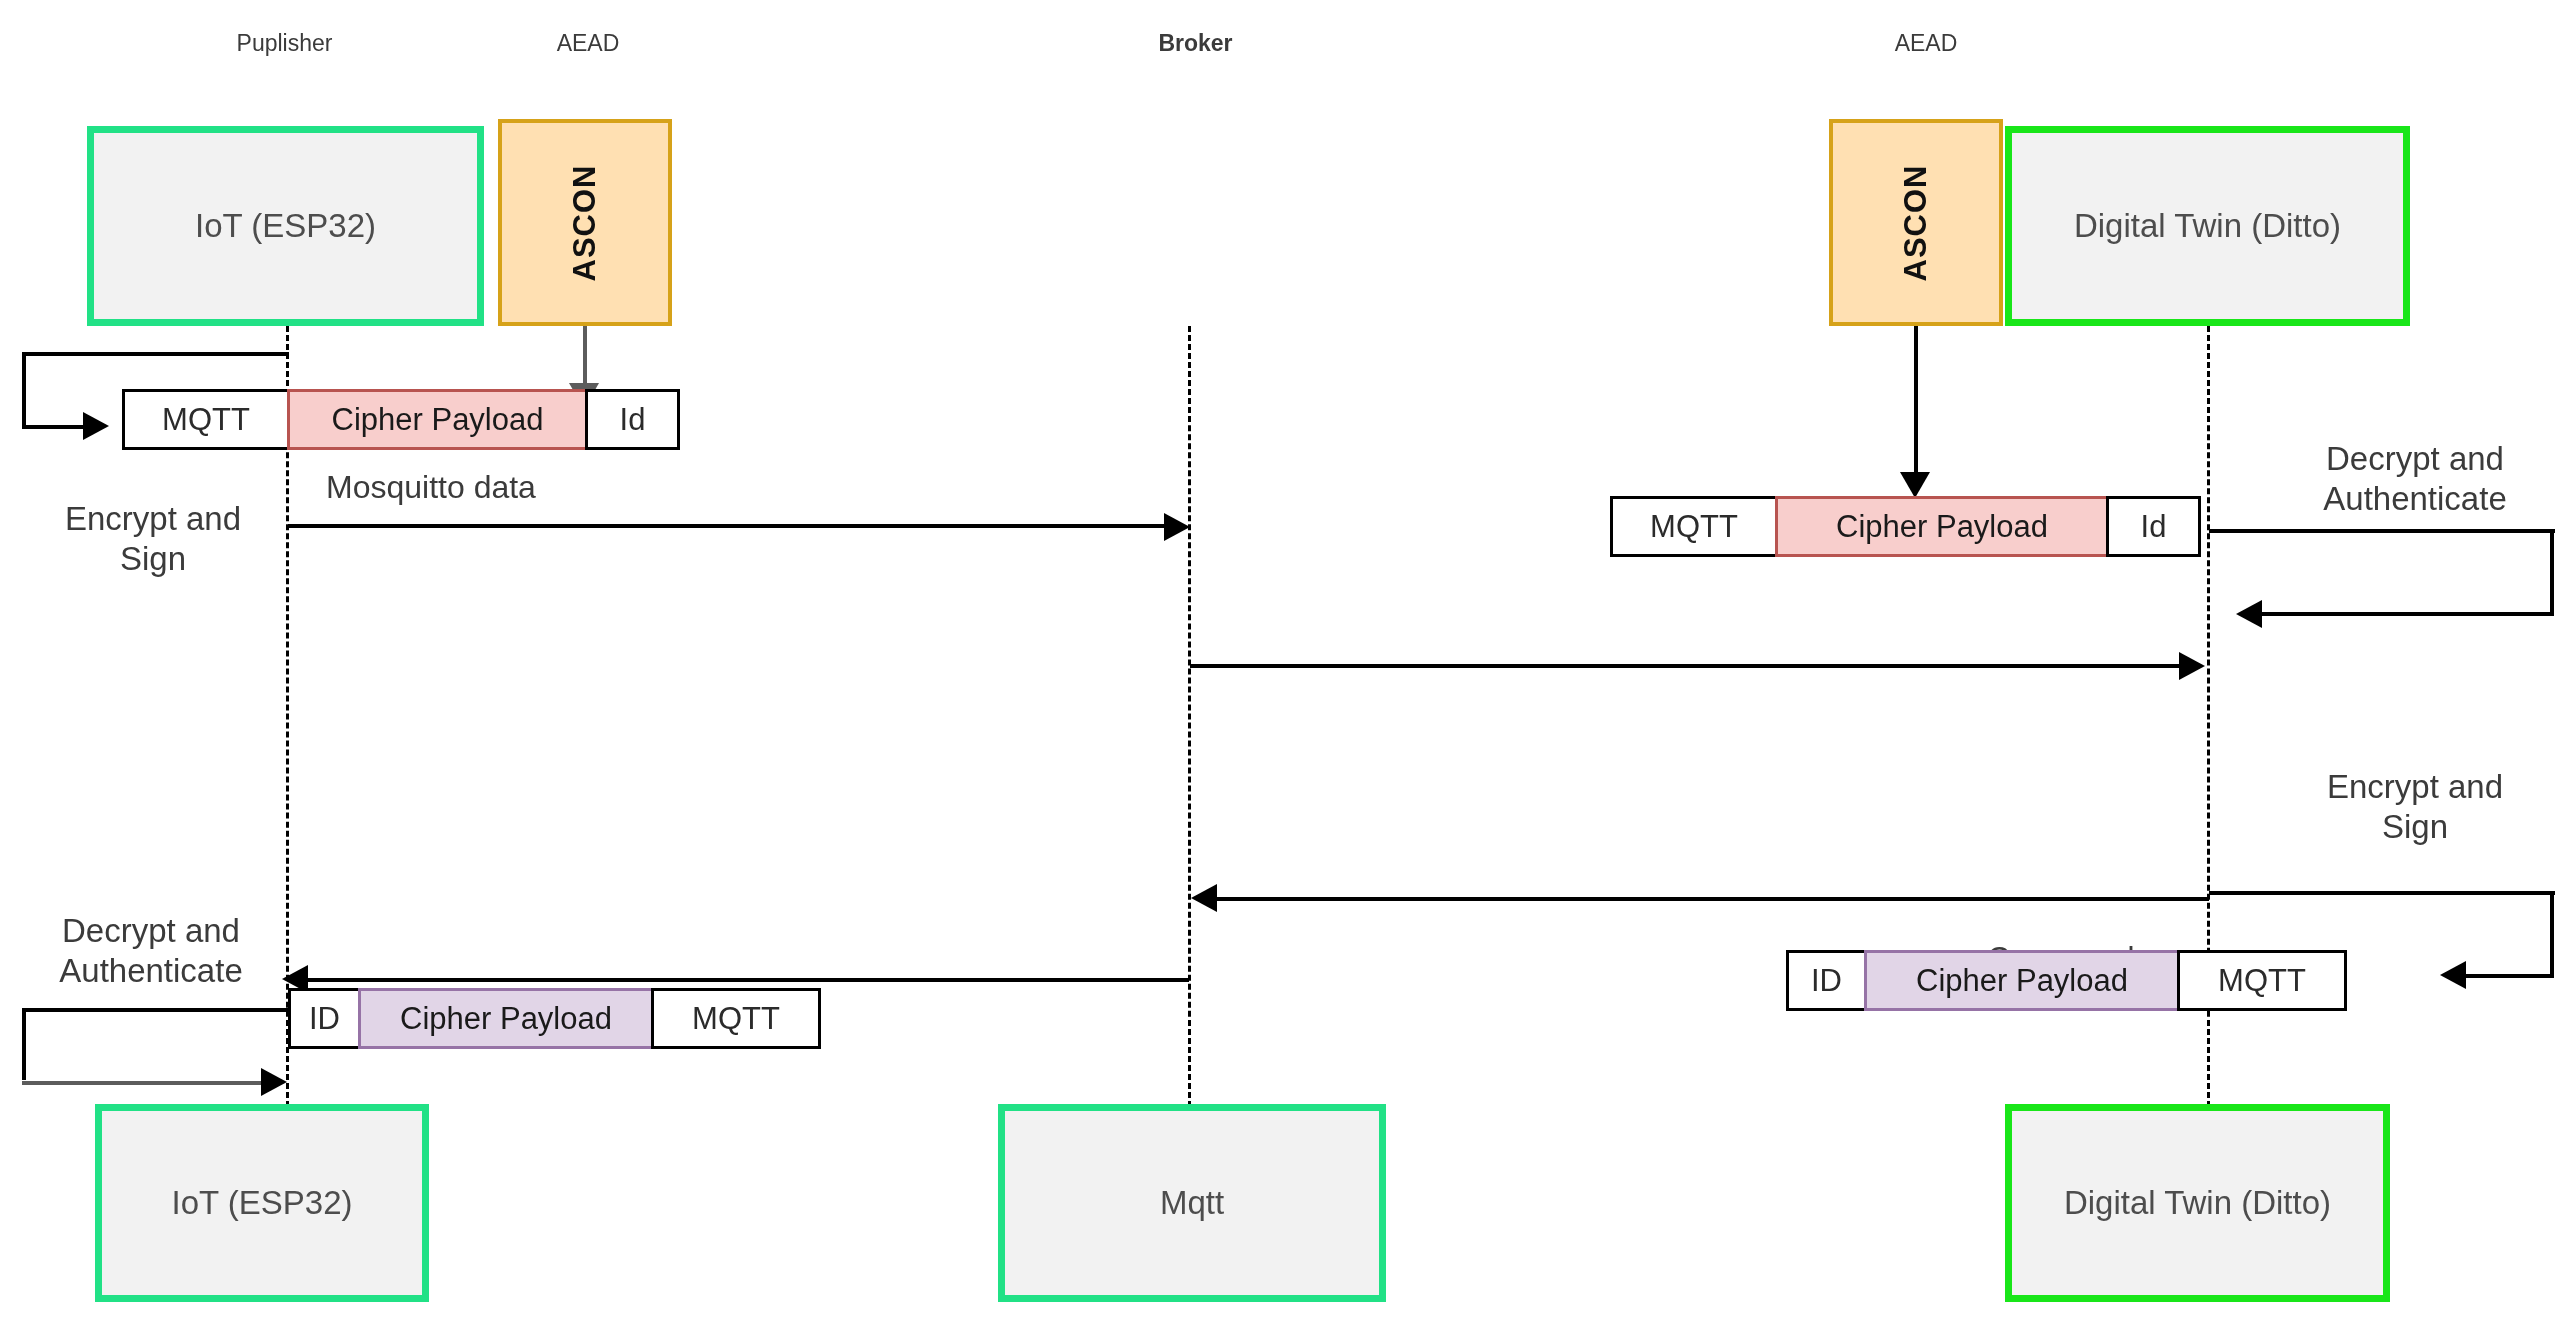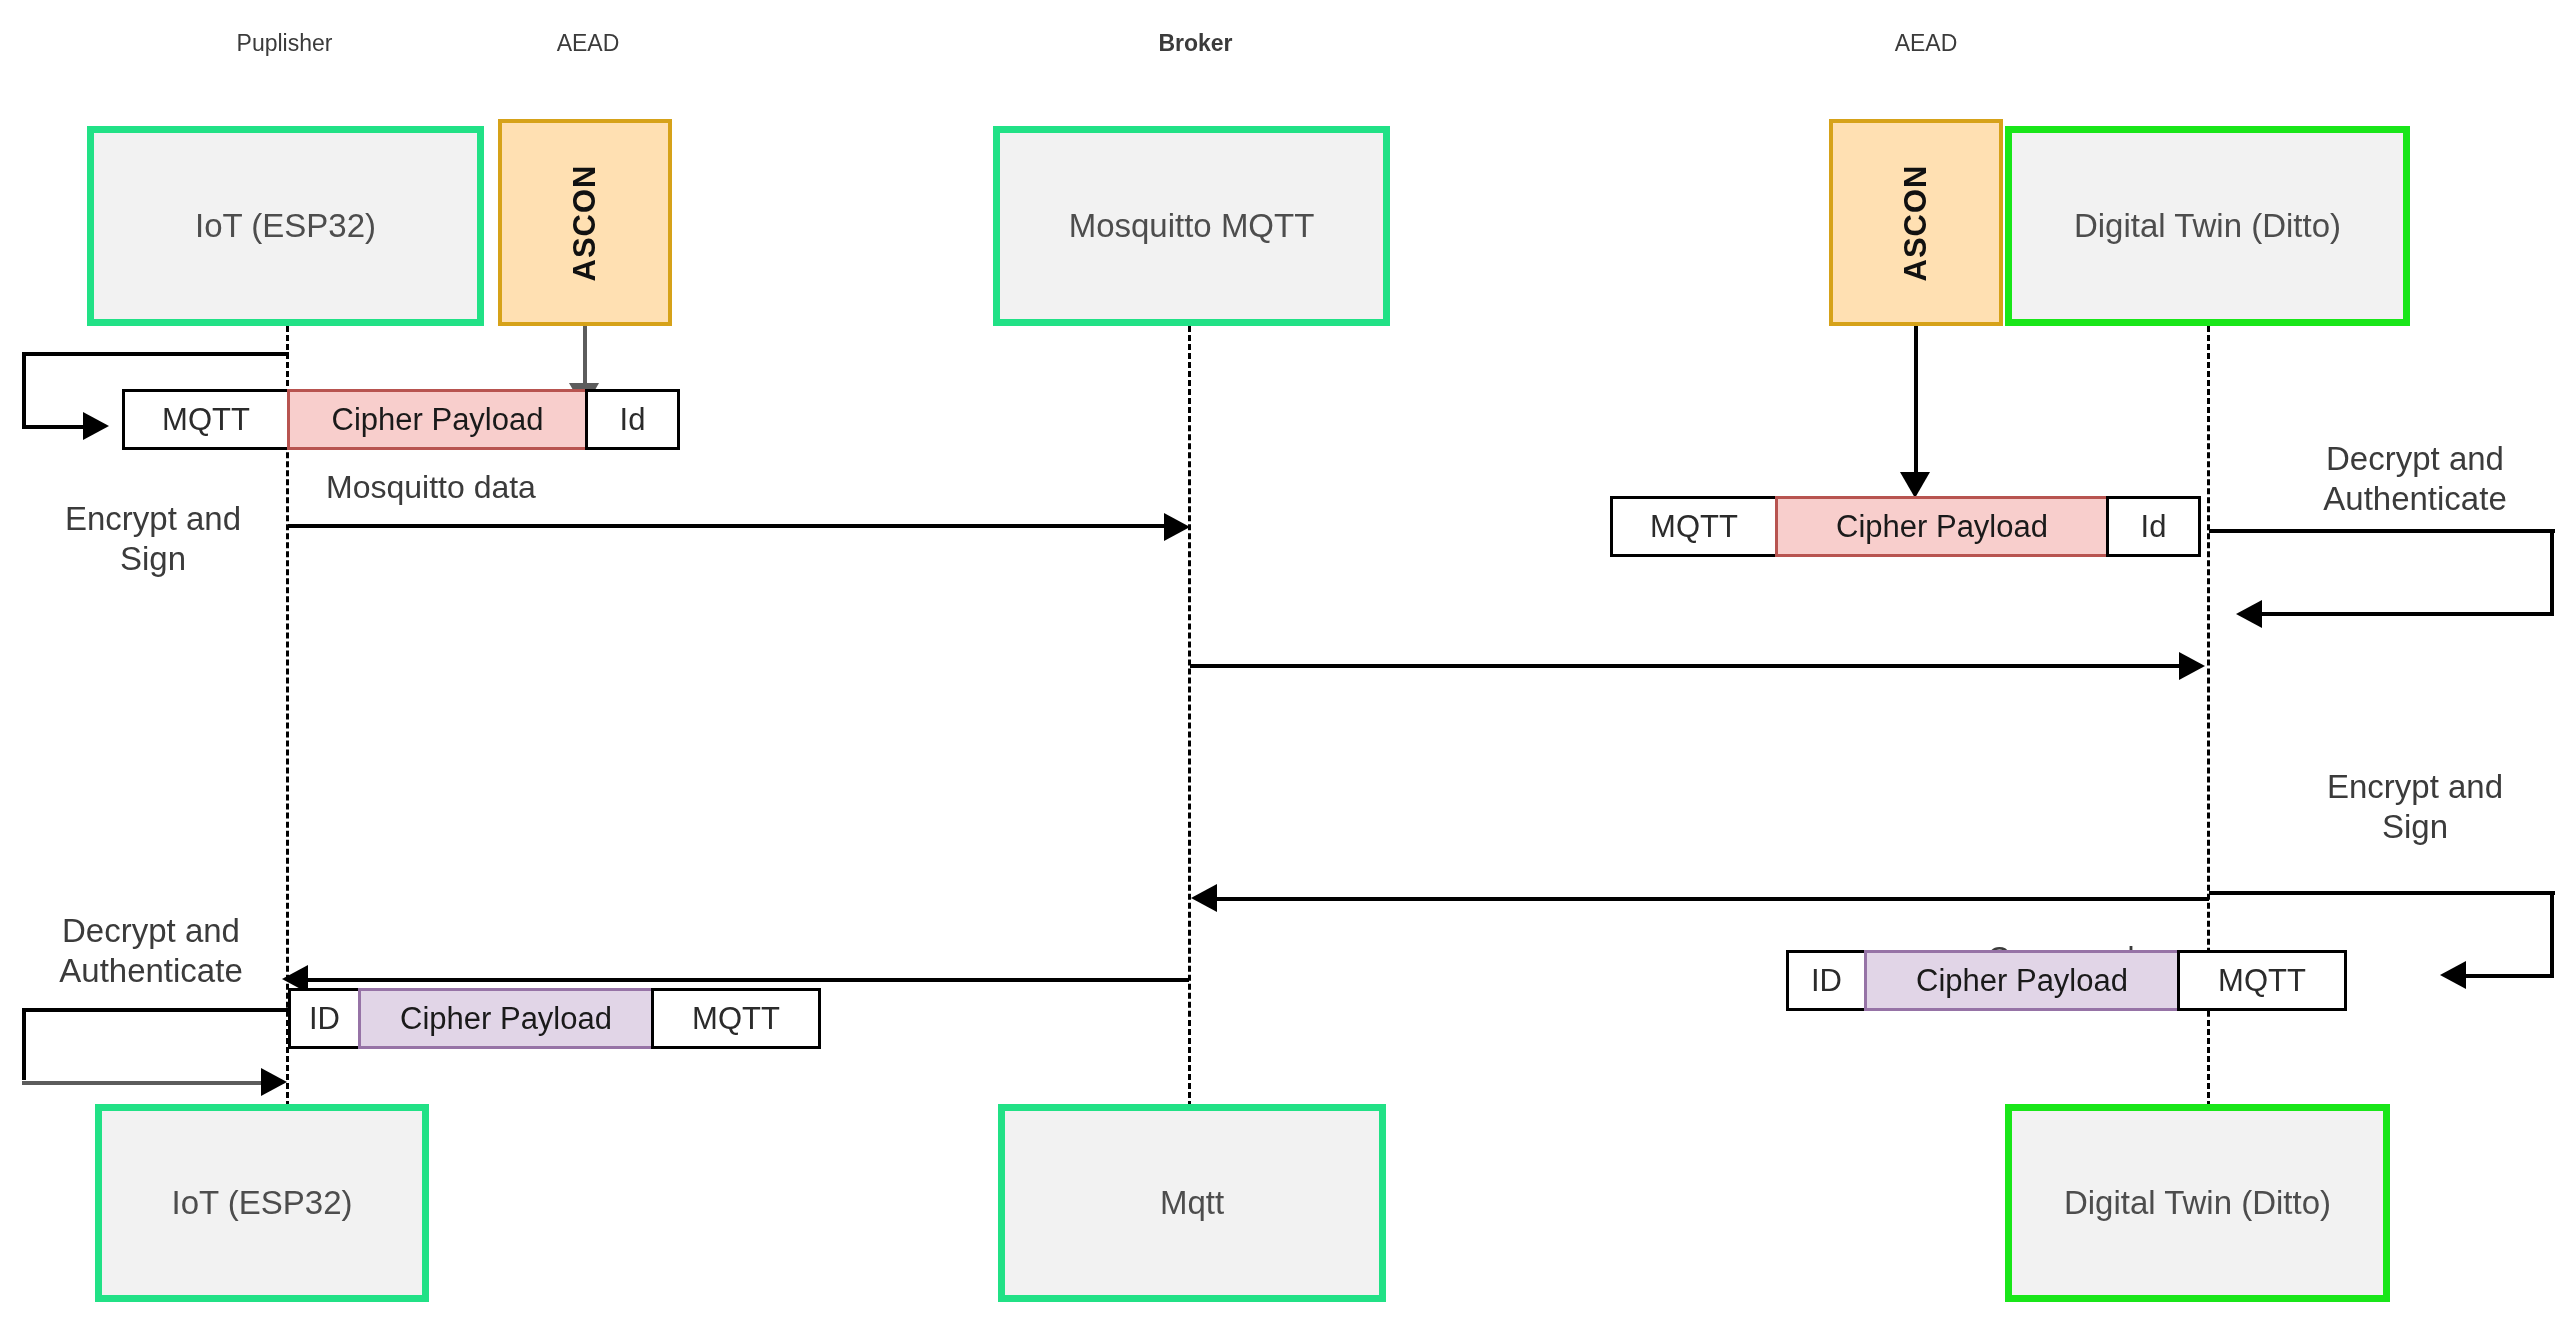--- a/index.html
+++ b/index.html
@@ -84,23 +84,20 @@
   <div class="lifeline" style="left:2207px;top:326px;height:790px;"></div>
 
   <div class="pbox green-soft" style="left:87px;top:126px;width:397px;height:200px;">
     <span>IoT (ESP32)</span>
   </div>
 
   <div class="pbox ascon" style="left:498px;top:119px;width:174px;height:207px;">
     <span class="vtext">ASCON</span>
   </div>
 
-  <div class="pbox green-soft" style="left:993px;top:126px;width:397px;height:200px;">
-    <span>Mosquitto MQTT</span>
-  </div>
 
   <div class="pbox ascon" style="left:1829px;top:119px;width:174px;height:207px;">
     <span class="vtext">ASCON</span>
   </div>
 
   <div class="pbox green-pure" style="left:2005px;top:126px;width:405px;height:200px;">
     <span>Digital Twin (Ditto)</span>
   </div>
 
   <div class="pbox green-soft" style="left:95px;top:1104px;width:334px;height:198px;">

